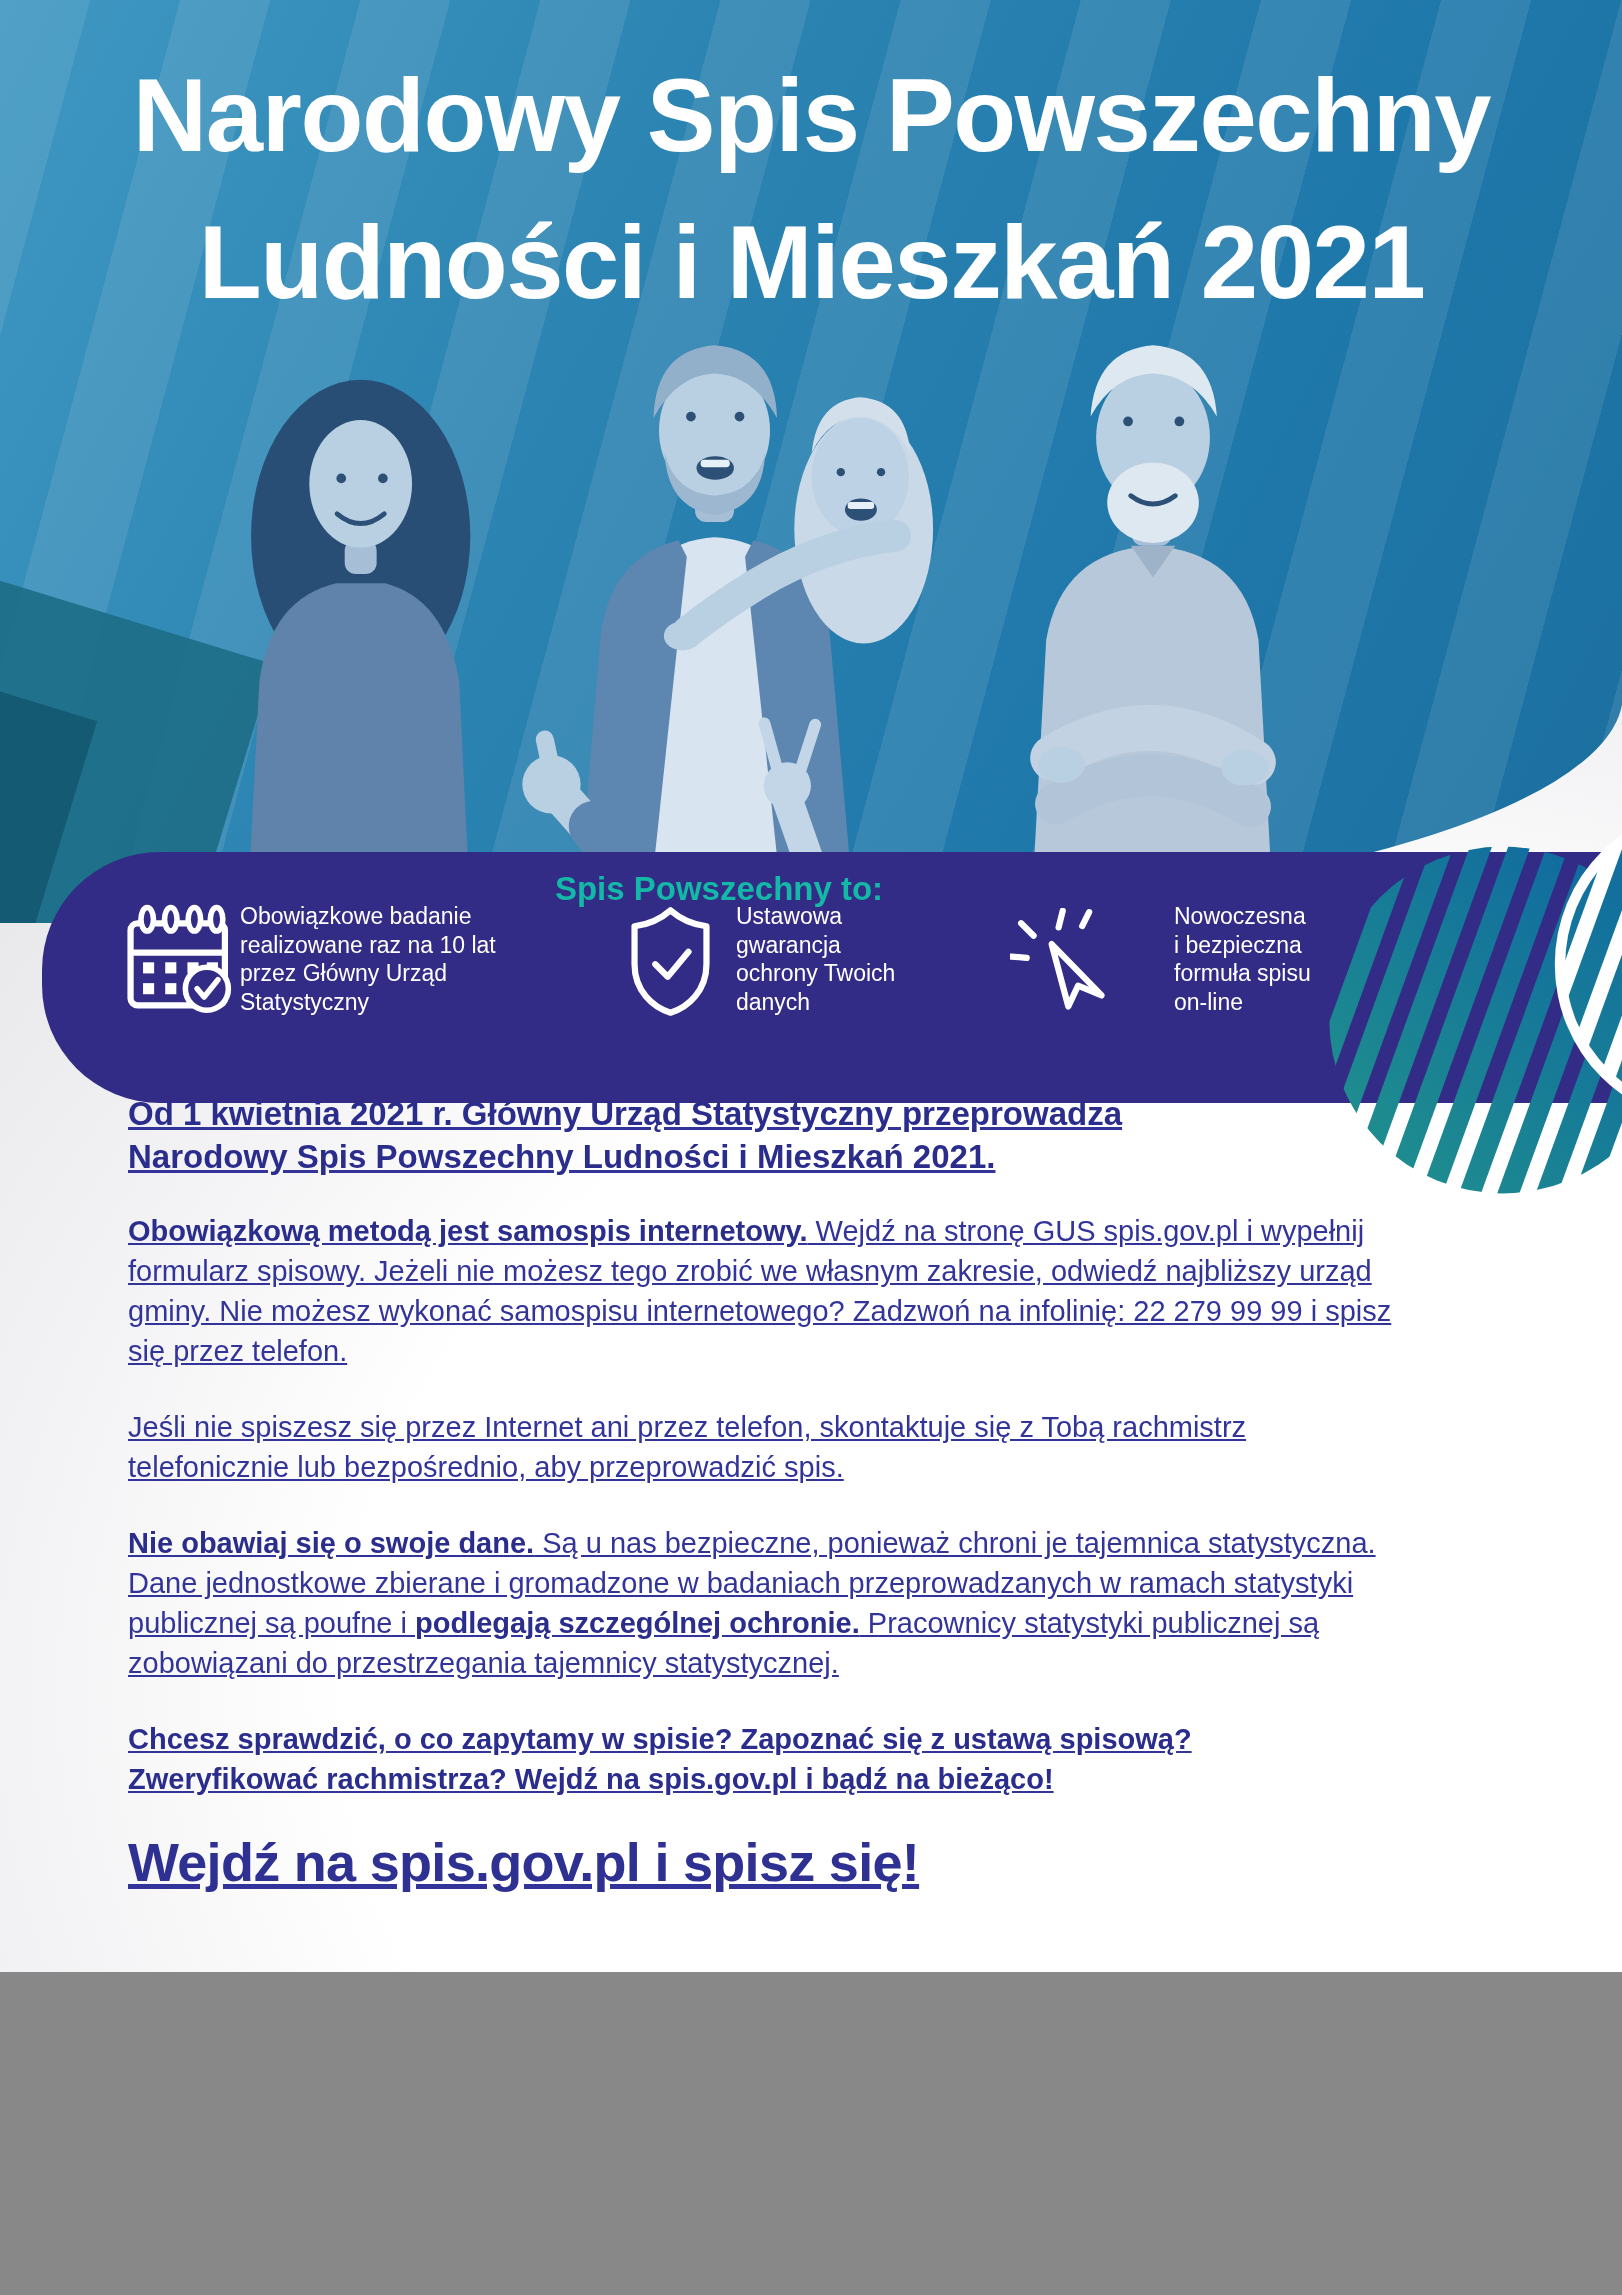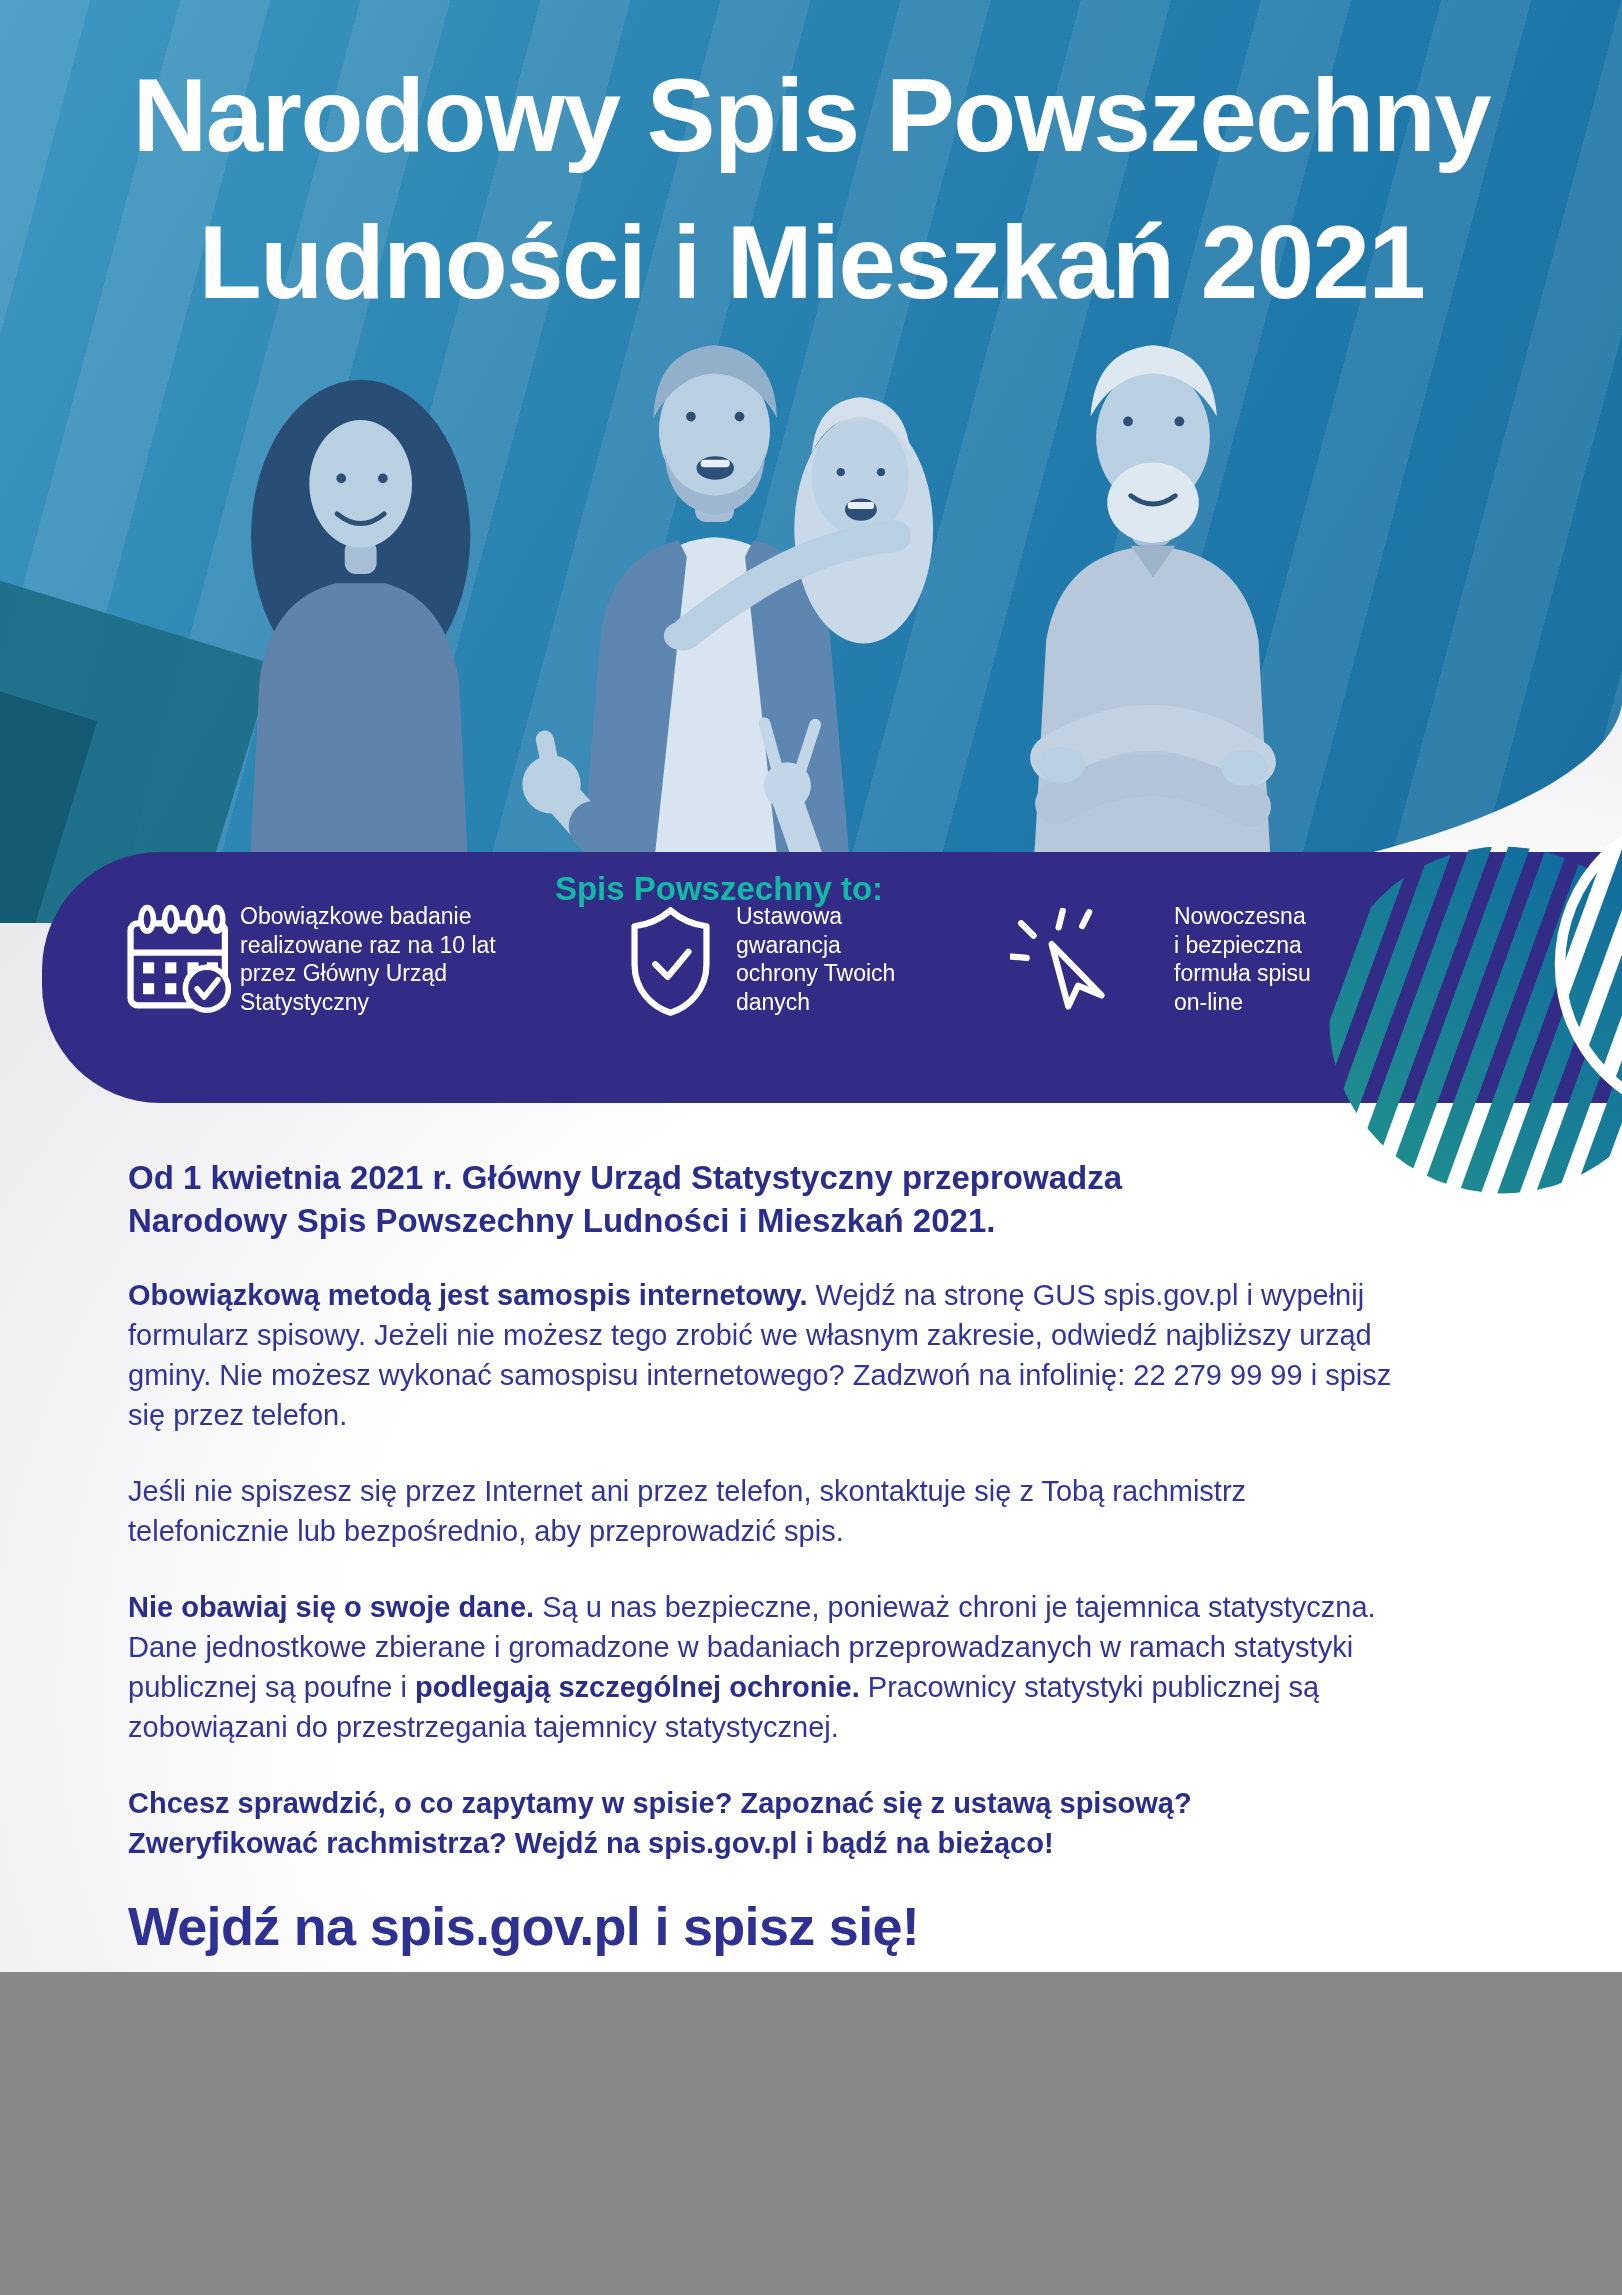--- a/index.html
+++ b/index.html
@@ -25,21 +25,21 @@
   
   .banner{position:absolute; left:42px; top:852px; width:1581px; height:251px; z-index:3;
     background:#332c87; border-radius:118px 0 0 118px;}
   .banner-title{position:absolute; left:0; top:18px; width:1354px; text-align:center;
     color:#14b8a6; font-size:33px; font-weight:700;}
   .b-item-text{position:absolute; color:#fff; font-size:23px; line-height:28.5px; font-weight:400;}
   .b-icon{position:absolute;}
   
   .circles{position:absolute; left:1284px; top:798px; width:339px; height:444px; z-index:4;}
   
-  .content{position:absolute; left:128px; top:1156px; width:1333px; z-index:5; color:#33349a;}
+  .content{position:absolute; left:128px; top:1092px; width:1333px; z-index:5; color:#33349a;text-decoration:underline;}
   .content .heading{max-width:1041px; color:#2b2d8c; font-size:33px; line-height:43px; font-weight:700; margin:0 0 33px 0;}
   .content p{font-size:29px; line-height:40px; margin:0 0 36px 0;}
   .content b{color:#2b2d8c; font-weight:700;margin-top:24px;}
   .p1{max-width:1284px;} .p2{max-width:1305px;} .p3{max-width:1236px;} .p4{max-width:1319px;}
   .p5{max-width:1111px; color:#2b2d8c; font-weight:700; margin-bottom:32px !important;}
   .cta{color:#2e3192; font-size:54px; font-weight:700; letter-spacing:-0.7px; margin-top:9.7px;}
   
   .mo{position:absolute; width:72px; height:96px; border-radius:50%; display:flex; align-items:center; justify-content:center; z-index:5;}
   .mo.outl{background:#fff; border:4.9px solid #b9bdc2; color:#e23b3f; font-size:60px; font-weight:700;}
   .mo.fill{background:#e23b3f; color:#fff; font-size:56px; font-weight:700;}

